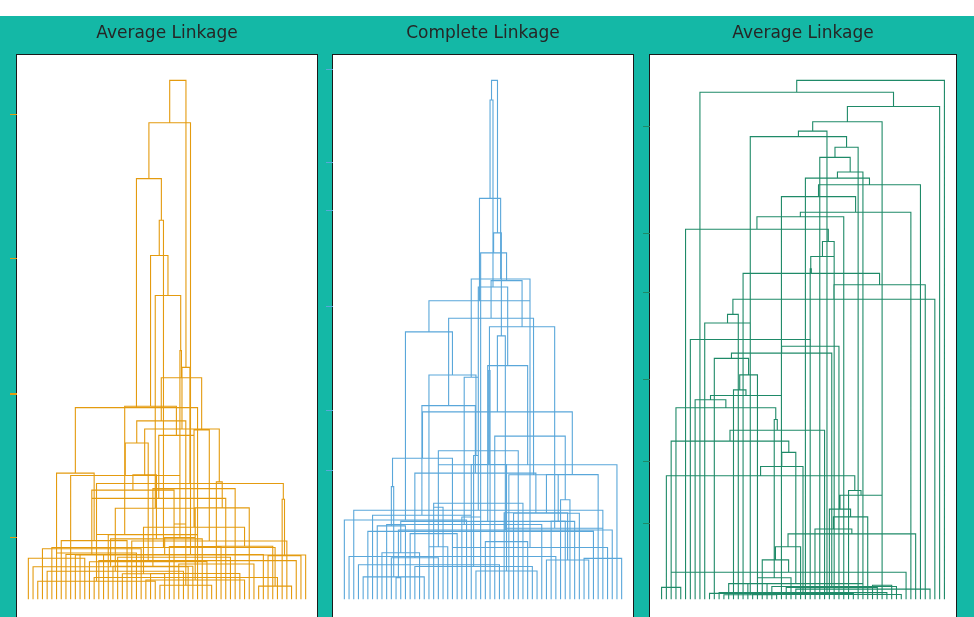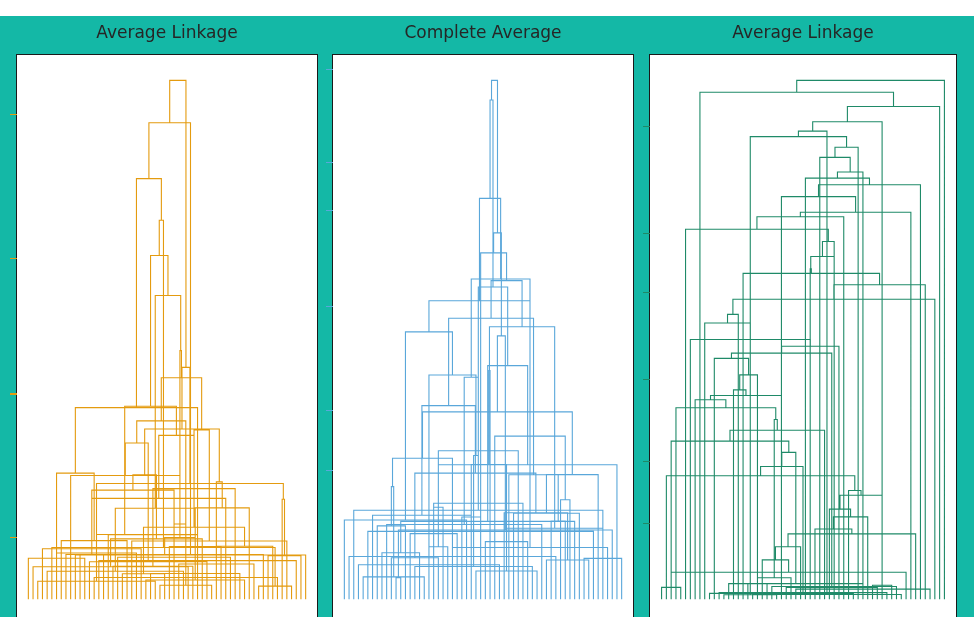--- a/index.html
+++ b/index.html
@@ -66,21 +66,21 @@
       <svg class="dendro" width="300" height="564" viewBox="0 0 300 564">
         <path d="M152.70 67.80 L152.70 25.38 L168.95 25.38 L168.95 312.35 M131.91 123.65 L131.91 67.80 L173.50 67.80 L173.50 499.96 M119.45 352.58 L119.45 123.65 L144.37 123.65 L144.37 165.29 M58.35 418.16 L58.35 352.58 L180.55 352.58 L180.55 505.64 M39.55 503.19 L39.55 418.16 L77.15 418.16 L77.15 485.64 M11.35 544.26 L11.35 503.19 L67.75 503.19 L67.75 544.26 M44.25 544.26 L44.25 485.64 L110.05 485.64 L110.05 544.26 M81.85 544.26 L81.85 505.64 L279.25 505.64 L279.25 544.26 M142.26 200.46 L142.26 165.29 L146.47 165.29 L146.47 492.56 M133.55 351.25 L133.55 200.46 L150.97 200.46 L150.97 240.49 M107.70 479.50 L107.70 351.25 L159.40 351.25 L159.40 380.39 M79.50 526.31 L79.50 479.50 L135.90 479.50 L135.90 511.25 M20.75 544.26 L20.75 526.31 L138.25 526.31 L138.25 544.26 M95.95 544.26 L95.95 511.25 L175.85 511.25 L175.85 544.26 M141.78 443.33 L141.78 380.39 L177.03 380.39 L177.03 472.26 M74.80 499.94 L74.80 443.33 L208.75 443.33 L208.75 544.26 M63.05 544.26 L63.05 499.94 L86.55 499.94 L86.55 544.26 M126.50 518.76 L126.50 472.26 L227.55 472.26 L227.55 491.27 M105.35 544.26 L105.35 518.76 L147.65 518.76 L147.65 544.26 M199.35 544.26 L199.35 491.27 L255.75 491.27 L255.75 544.26 M138.25 453.19 L138.25 240.49 L163.70 240.49 L163.70 295.67 M98.30 516.27 L98.30 453.19 L178.20 453.19 L178.20 491.66 M30.15 544.26 L30.15 516.27 L166.45 516.27 L166.45 544.26 M152.35 544.26 L152.35 491.66 L204.05 491.66 L204.05 544.26 M162.92 482.49 L162.92 295.67 L164.47 295.67 L164.47 322.81 M147.65 499.52 L147.65 482.49 L178.20 482.49 L178.20 524.94 M48.95 544.26 L48.95 499.52 L246.35 499.52 L246.35 544.26 M128.85 544.26 L128.85 524.94 L227.55 524.94 L227.55 544.26 M144.27 365.92 L144.27 322.81 L184.66 322.81 L184.66 374.90 M119.74 387.96 L119.74 365.92 L168.80 365.92 L168.80 522.47 M108.29 420.51 L108.29 387.96 L131.20 387.96 L131.20 506.79 M53.65 544.26 L53.65 420.51 L162.92 420.51 L162.92 469.07 M168.80 530.21 L168.80 469.07 L157.05 469.07 L157.05 544.26 M142.95 544.26 L142.95 530.21 L194.65 530.21 L194.65 544.26 M72.45 544.26 L72.45 506.79 L189.95 506.79 L189.95 544.26 M77.15 544.26 L77.15 522.47 L260.45 522.47 L260.45 544.26 M177.03 433.63 L177.03 374.90 L192.30 374.90 L192.30 485.99 M135.90 479.65 L135.90 433.63 L218.15 433.63 L218.15 544.26 M91.25 544.26 L91.25 479.65 L180.55 479.65 L180.55 544.26 M114.75 544.26 L114.75 485.99 L269.85 485.99 L269.85 544.26 M34.85 544.26 L34.85 492.56 L258.10 492.56 L258.10 531.15 M241.65 544.26 L241.65 531.15 L274.55 531.15 L274.55 544.26 M58.35 544.26 L58.35 499.96 L288.65 499.96 L288.65 544.26 M164.98 373.98 L164.98 312.35 L172.91 312.35 L172.91 428.47 M127.67 419.75 L127.67 373.98 L202.29 373.98 L202.29 426.84 M139.43 483.87 L139.43 419.75 L115.92 419.75 L115.92 435.11 M93.60 511.75 L93.60 483.87 L185.25 483.87 L185.25 544.26 M16.05 544.26 L16.05 511.75 L171.15 511.75 L171.15 544.26 M74.80 493.70 L74.80 435.11 L157.05 435.11 L157.05 502.25 M25.45 544.26 L25.45 493.70 L124.15 493.70 L124.15 544.26 M100.65 544.26 L100.65 502.25 L213.45 502.25 L213.45 544.26 M205.22 452.92 L205.22 426.84 L199.35 426.84 L199.35 508.94 M178.20 518.57 L178.20 452.92 L232.25 452.92 L232.25 544.26 M133.55 544.26 L133.55 518.57 L222.85 518.57 L222.85 544.26 M161.75 544.26 L161.75 508.94 L236.95 508.94 L236.95 544.26 M79.50 498.02 L79.50 428.47 L266.32 428.47 L266.32 444.30 M39.55 544.26 L39.55 498.02 L119.45 498.02 L119.45 544.26 M267.50 500.60 L267.50 444.30 L265.15 444.30 L265.15 544.26 M251.05 544.26 L251.05 500.60 L283.95 500.60 L283.95 544.26 " fill="none" stroke="#e49b0f" stroke-width="1.1" stroke-linecap="butt" stroke-linejoin="miter" shape-rendering="geometricPrecision"></path>
       </svg>
       <div class="tick" style="left: -7px; width: 7px; top: 59.2px; background: rgb(228, 155, 15);"></div>
       <div class="tick" style="left: -7px; width: 7px; top: 203px; background: rgb(228, 155, 15);"></div>
       <div class="tick" style="left: -7px; width: 7px; top: 338.4px; background: rgb(228, 155, 15);"></div>
       <div class="tick" style="left: -7px; width: 7px; top: 482.2px; background: rgb(228, 155, 15);"></div>
     </div>
 
   <div class="panel" style="left:332px; top:0px; width:302px; height:617px;">
-    <div class="panel-title" style="top:6px;">Complete Average</div>
+    <div class="panel-title" style="top:6px;">Complete Linkage</div>
   </div>
   <div class="axes" id="axes-1" style="left:332px; top:38px; width:302px; height:566px;">
       <svg class="dendro" width="300" height="564" viewBox="0 0 300 564">
         <path d="M158.52 45.05 L158.52 25.38 L164.49 25.38 L164.49 177.89 M157.05 143.36 L157.05 45.05 L159.99 45.05 L159.99 232.01 M146.47 245.79 L146.47 143.36 L167.63 143.36 L167.63 224.05 M95.95 276.83 L95.95 245.79 L197.00 245.79 L197.00 381.14 M72.45 464.95 L72.45 276.83 L119.45 276.83 L119.45 320.07 M11.35 544.26 L11.35 464.95 L133.55 464.95 L133.55 544.26 M95.95 509.81 L95.95 320.07 L142.95 320.07 L142.95 400.56 M25.45 544.26 L25.45 509.81 L166.45 509.81 L166.45 544.26 M140.60 511.47 L140.60 400.56 L145.30 400.56 L145.30 448.21 M81.85 544.26 L81.85 511.47 L199.35 511.47 L199.35 544.26 M100.65 544.26 L100.65 448.21 L189.95 448.21 L189.95 544.26 M161.75 544.26 L161.75 381.14 L232.25 381.14 L232.25 444.73 M227.55 544.26 L227.55 444.73 L236.95 444.73 L236.95 544.26 M138.25 322.28 L138.25 224.05 L197.00 224.05 L197.00 492.55 M131.20 469.47 L131.20 322.28 L145.30 322.28 L145.30 395.76 M53.65 544.26 L53.65 469.47 L208.75 469.47 L208.75 544.26 M105.35 452.20 L105.35 395.76 L185.25 395.76 L185.25 544.26 M100.65 478.64 L100.65 452.20 L110.05 452.20 L110.05 544.26 M77.15 544.26 L77.15 478.64 L124.15 478.64 L124.15 544.26 M119.45 544.26 L119.45 492.55 L274.55 492.55 L274.55 544.26 M145.30 455.21 L145.30 232.01 L174.68 232.01 L174.68 310.65 M20.75 544.26 L20.75 455.21 L269.85 455.21 L269.85 544.26 M154.70 466.36 L154.70 310.65 L194.65 310.65 L194.65 409.69 M67.75 497.71 L67.75 466.36 L241.65 466.36 L241.65 544.26 M48.95 544.26 L48.95 497.71 L86.55 497.71 L86.55 544.26 M105.35 491.81 L105.35 409.69 L283.95 409.69 L283.95 544.26 M95.95 544.26 L95.95 491.81 L114.75 491.81 L114.75 544.26 M168.36 280.88 L168.36 177.89 L160.61 177.89 L160.61 197.84 M164.39 356.89 L164.39 280.88 L172.33 280.88 L172.33 475.07 M89.49 403.20 L89.49 356.89 L239.30 356.89 L239.30 419.60 M119.45 501.48 L119.45 403.20 L59.52 403.20 L59.52 431.64 M16.05 544.26 L16.05 501.48 L222.85 501.48 L222.85 544.26 M60.70 521.84 L60.70 431.64 L58.35 431.64 L58.35 470.88 M30.15 544.26 L30.15 521.84 L91.25 521.84 L91.25 544.26 M44.25 544.26 L44.25 470.88 L72.45 470.88 L72.45 544.26 M213.45 458.20 L213.45 419.60 L265.15 419.60 L265.15 544.26 M180.55 544.26 L180.55 458.20 L246.35 458.20 L246.35 544.26 M65.40 522.61 L65.40 475.07 L279.25 475.07 L279.25 544.26 M63.05 544.26 L63.05 522.61 L67.75 522.61 L67.75 544.26 M147.65 476.33 L147.65 197.84 L173.57 197.84 L173.57 225.65 M34.85 544.26 L34.85 476.33 L260.45 476.33 L260.45 544.26 M158.08 263.30 L158.08 225.65 L189.07 225.65 L189.07 271.71 M115.63 350.58 L115.63 263.30 L200.53 263.30 L200.53 419.69 M88.90 460.27 L88.90 350.58 L142.36 350.58 L142.36 418.12 M39.55 544.26 L39.55 460.27 L138.25 460.27 L138.25 544.26 M81.85 502.77 L81.85 418.12 L202.88 418.12 L202.88 457.70 M58.35 544.26 L58.35 502.77 L105.35 502.77 L105.35 544.26 M171.15 544.26 L171.15 457.70 L234.60 457.70 L234.60 504.97 M213.45 544.26 L213.45 504.97 L255.75 504.97 L255.75 544.26 M175.85 544.26 L175.85 419.69 L225.20 419.69 L225.20 466.01 M218.15 544.26 L218.15 466.01 L232.25 466.01 L232.25 544.26 M156.46 315.44 L156.46 271.71 L221.67 271.71 L221.67 473.19 M155.88 409.45 L155.88 315.44 L157.05 315.44 L157.05 544.26 M138.25 462.07 L138.25 409.45 L173.50 409.45 L173.50 486.67 M128.85 544.26 L128.85 462.07 L147.65 462.07 L147.65 544.26 M152.35 544.26 L152.35 486.67 L194.65 486.67 L194.65 544.26 M173.50 515.93 L173.50 473.19 L269.85 473.19 L269.85 503.35 M142.95 544.26 L142.95 515.93 L204.05 515.93 L204.05 544.26 M251.05 544.26 L251.05 503.35 L288.65 503.35 L288.65 544.26 " fill="none" stroke="#5aa7da" stroke-width="1.1" stroke-linecap="butt" stroke-linejoin="miter" shape-rendering="geometricPrecision"></path>
       </svg>
       <div class="tick" style="left: -7px; width: 7px; top: 14.1px; background: rgb(90, 167, 218);"></div>
       <div class="tick" style="left: -7px; width: 7px; top: 107.2px; background: rgb(90, 167, 218);"></div>
       <div class="tick" style="left: -7px; width: 7px; top: 155.1px; background: rgb(90, 167, 218);"></div>
       <div class="tick" style="left: -7px; width: 7px; top: 251px; background: rgb(90, 167, 218);"></div>
       <div class="tick" style="left: -7px; width: 7px; top: 355.3px; background: rgb(90, 167, 218);"></div>

